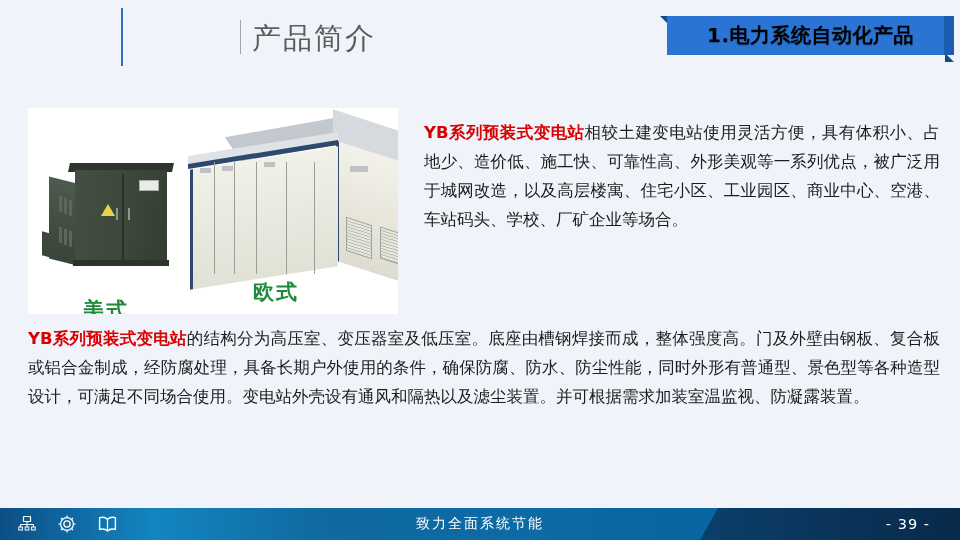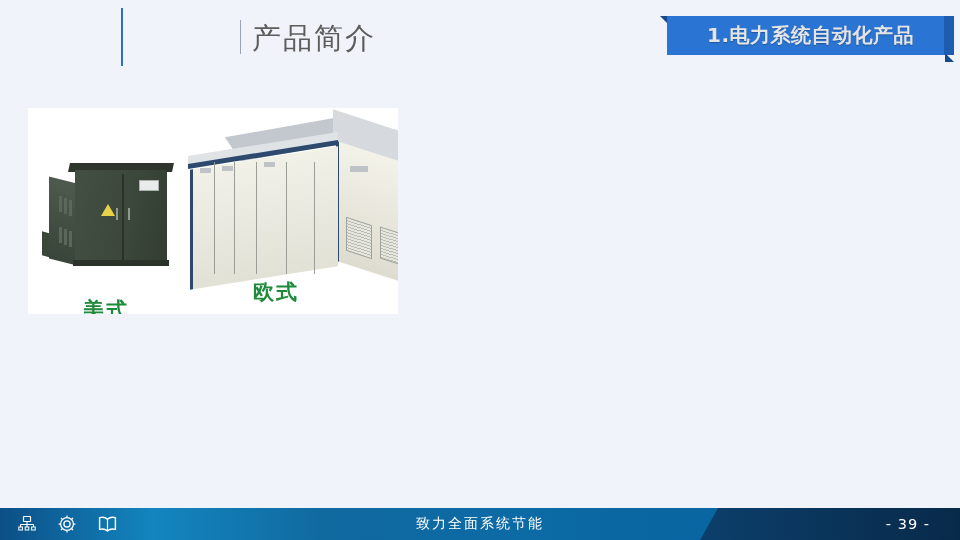--- a/index.html
+++ b/index.html
@@ -95,21 +95,21 @@
     background: #2a74d4;
     display: flex; align-items: center; justify-content: center;
   }
   #badge-shade {
     position: absolute; right: 0; top: 0;
     width: 10px; height: 39px;
     background: #1d5cb0;
   }
   #badge-label {
     position: relative;
-    font-size: 20px; font-weight: bold; color: #e5e5e5;
+    font-size: 20px; font-weight: bold; color: #000000;
     letter-spacing: .5px;
     font-family: "DejaVu Sans", sans-serif;
     text-shadow: 0 1px 1px rgba(0,0,0,.25);
   }
 
   
   #photo {
     position: absolute; left: 28px; top: 108px;
     width: 370px; height: 206px;
     background: #ffffff;
@@ -351,21 +351,23 @@
     <div class="am-handle" style="left:88px"></div>
     <div class="am-handle" style="left:100px"></div>
     <div class="am-warn"></div>
     <div class="am-plate"></div>
     <div class="am-base"></div>
 
     <div class="caption" id="cap-us">美式</div>
     <div class="caption" id="cap-eu">欧式</div>
   </div>
 
-
+  <p id="right-para"><span class="kw">YB系列预装式变电站</span><span>相较土建变电站使用灵活方便，具有体积小、占地少、造价低、施工快、可靠性高、外形美观等一系列优点，被广泛用于城网改造，以及高层楼寓、住宅小区、工业园区、商业中心、空港、车站码头、学校、厂矿企业等场合。</span></p>
+
+  <p id="bottom-para"><span class="kw">YB系列预装式变电站</span><span>的结构分为高压室、变压器室及低压室。底座由槽钢焊接而成，整体强度高。门及外壁由钢板、复合板或铝合金制成，经防腐处理，具备长期户外使用的条件，确保防腐、防水、防尘性能，同时外形有普通型、景色型等各种造型设计，可满足不同场合使用。变电站外壳设有通风和隔热以及滤尘装置。并可根据需求加装室温监视、防凝露装置。</span></p>
 
   <div id="footer">
     <div id="footer-dark"></div>
 
     <div id="footer-icons">
       <svg width="18" height="18" viewBox="0 0 18 18">
         <rect x="5.5" y="1.5" width="7" height="5" rx="0.5" fill="none" stroke="#ffffff" stroke-width="1.2"></rect>
         <path d="M9 6.5 V9.5 M2.5 9.5 H15.5 M2.5 9.5 V12 M9 9.5 V12 M15.5 9.5 V12" stroke="#ffffff" stroke-width="1.1" fill="none"></path>
         <rect x="0.8" y="12" width="3.6" height="3" fill="none" stroke="#ffffff" stroke-width="1"></rect>
         <rect x="7.2" y="12" width="3.6" height="3" fill="none" stroke="#ffffff" stroke-width="1"></rect>

